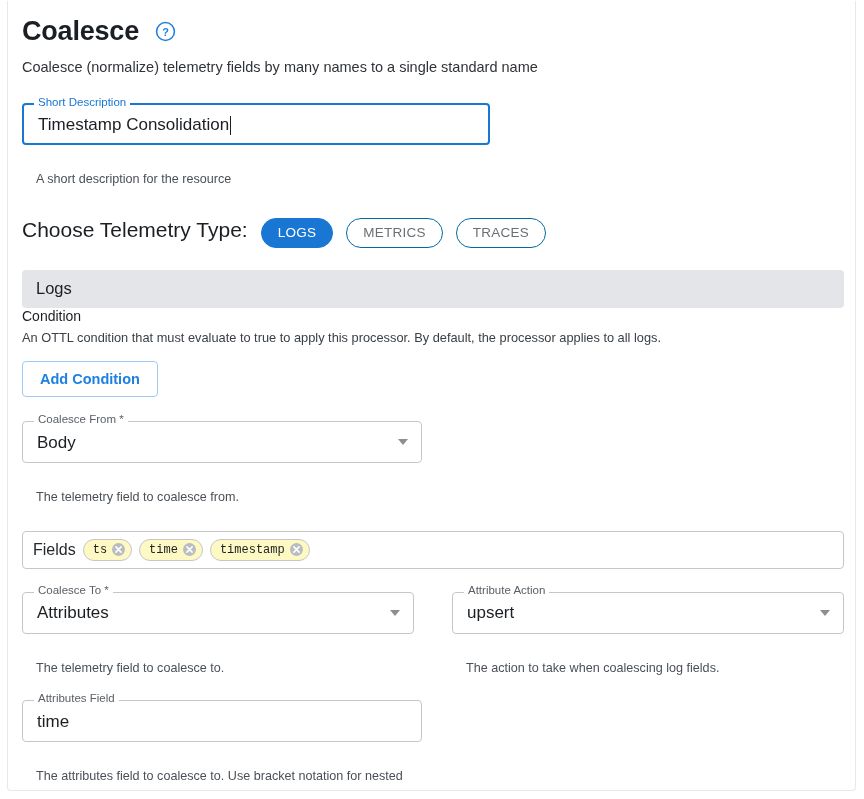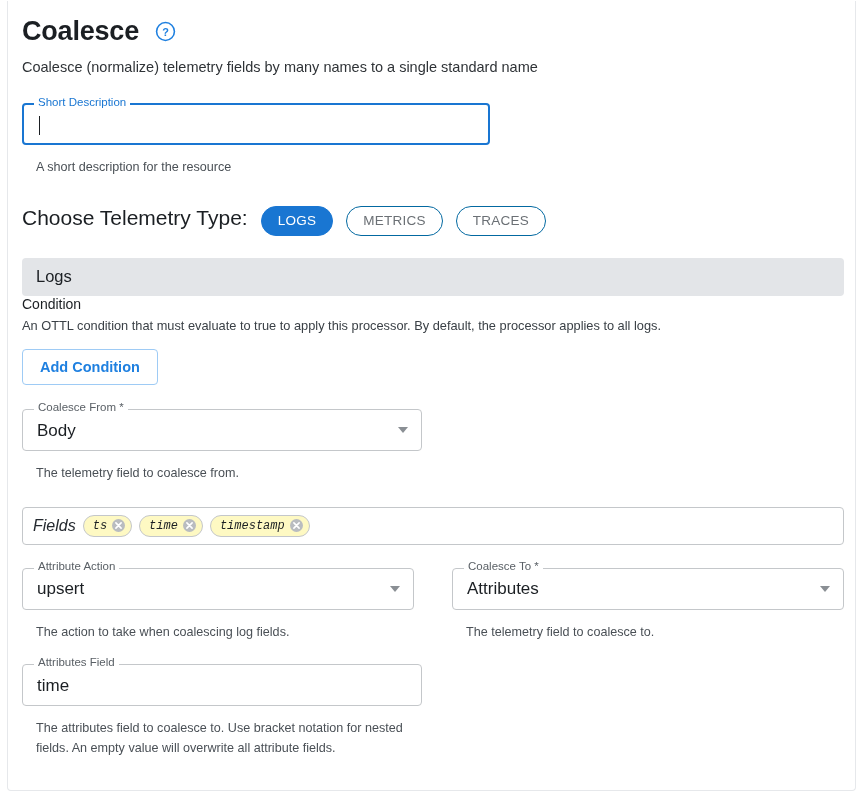--- a/index.html
+++ b/index.html
@@ -102,21 +102,21 @@
     display: inline-block;
     width: 1px;
     height: 19px;
     background: #1b1f23;
     margin-left: 1px;
     vertical-align: middle;
     position: relative;
     top: 1px;
   }
   .helper {
-    margin-top: 13px;
+    margin-top: 25px;
     margin-left: 14px;
     font-size: 12.6px;
     color: #4a5056;
     line-height: 1.55;
   }
 
   .dd-arrow {
     position: absolute;
     right: 13px;
     top: 50%;
@@ -213,21 +213,20 @@
     position: relative;
     box-sizing: border-box;
     border: 1px solid #c4c7ca;
     border-radius: 4px;
     background: #fff;
     min-height: 38px;
     display: flex;
     align-items: center;
     gap: 7px;
     padding: 0 10px;
-    font-style: italic;
   }
   .chip {
     height: 22px;
     border: 1px solid #c4c7ca;
     border-radius: 11px;
     display: inline-flex;
     align-items: center;
     gap: 5px;
     padding: 0 6px 0 9px;
     background: #fef9c3;
@@ -271,20 +270,21 @@
           <text x="12" y="16.6" text-anchor="middle" font-family="Liberation Sans, sans-serif" font-size="12.5" font-weight="700" fill="#1f80e0">?</text>
         </svg>
       </span>
     </div>
     <div class="subtitle">Coalesce (normalize) telemetry fields by many names to a single standard name</div>
 
     
     <div style="margin-top:26px; width:468px;">
       <div class="field focused">
         <span class="legend">Short Description</span>
+        <span class="value">Timestamp Consolidation</span>
           <span class="caret"></span>
       </div>
       <div class="helper">A short description for the resource</div>
     </div>
 
     
     <div class="telemetry-row">
       <span class="telemetry-label">Choose Telemetry Type:</span>
       <span class="pill selected">LOGS</span>
       <span class="pill outline">METRICS</span>
@@ -342,33 +342,33 @@
               </svg>
           </span>
         </span>
       </div>
     </div>
 
     
     <div class="row2" style="margin-top:23px;">
       <div class="col">
         <div class="field">
+          <span class="legend">Coalesce To *</span>
+          <span class="value">Attributes</span>
+          <span class="dd-arrow"></span>
+        </div>
+        <div class="helper">The telemetry field to coalesce to.</div>
+      </div>
+      <div class="col">
+        <div class="field">
           <span class="legend">Attribute Action</span>
           <span class="value">upsert</span>
           <span class="dd-arrow"></span>
         </div>
         <div class="helper">The action to take when coalescing log fields.</div>
-      </div>
-      <div class="col">
-        <div class="field">
-          <span class="legend">Coalesce To *</span>
-          <span class="value">Attributes</span>
-          <span class="dd-arrow"></span>
-        </div>
-        <div class="helper">The telemetry field to coalesce to.</div>
       </div>
     </div>
 
     
     <div style="margin-top:22px;">
       <div class="col">
         <div class="field">
           <span class="legend">Attributes Field</span>
           <span class="value">time</span>
         </div>

